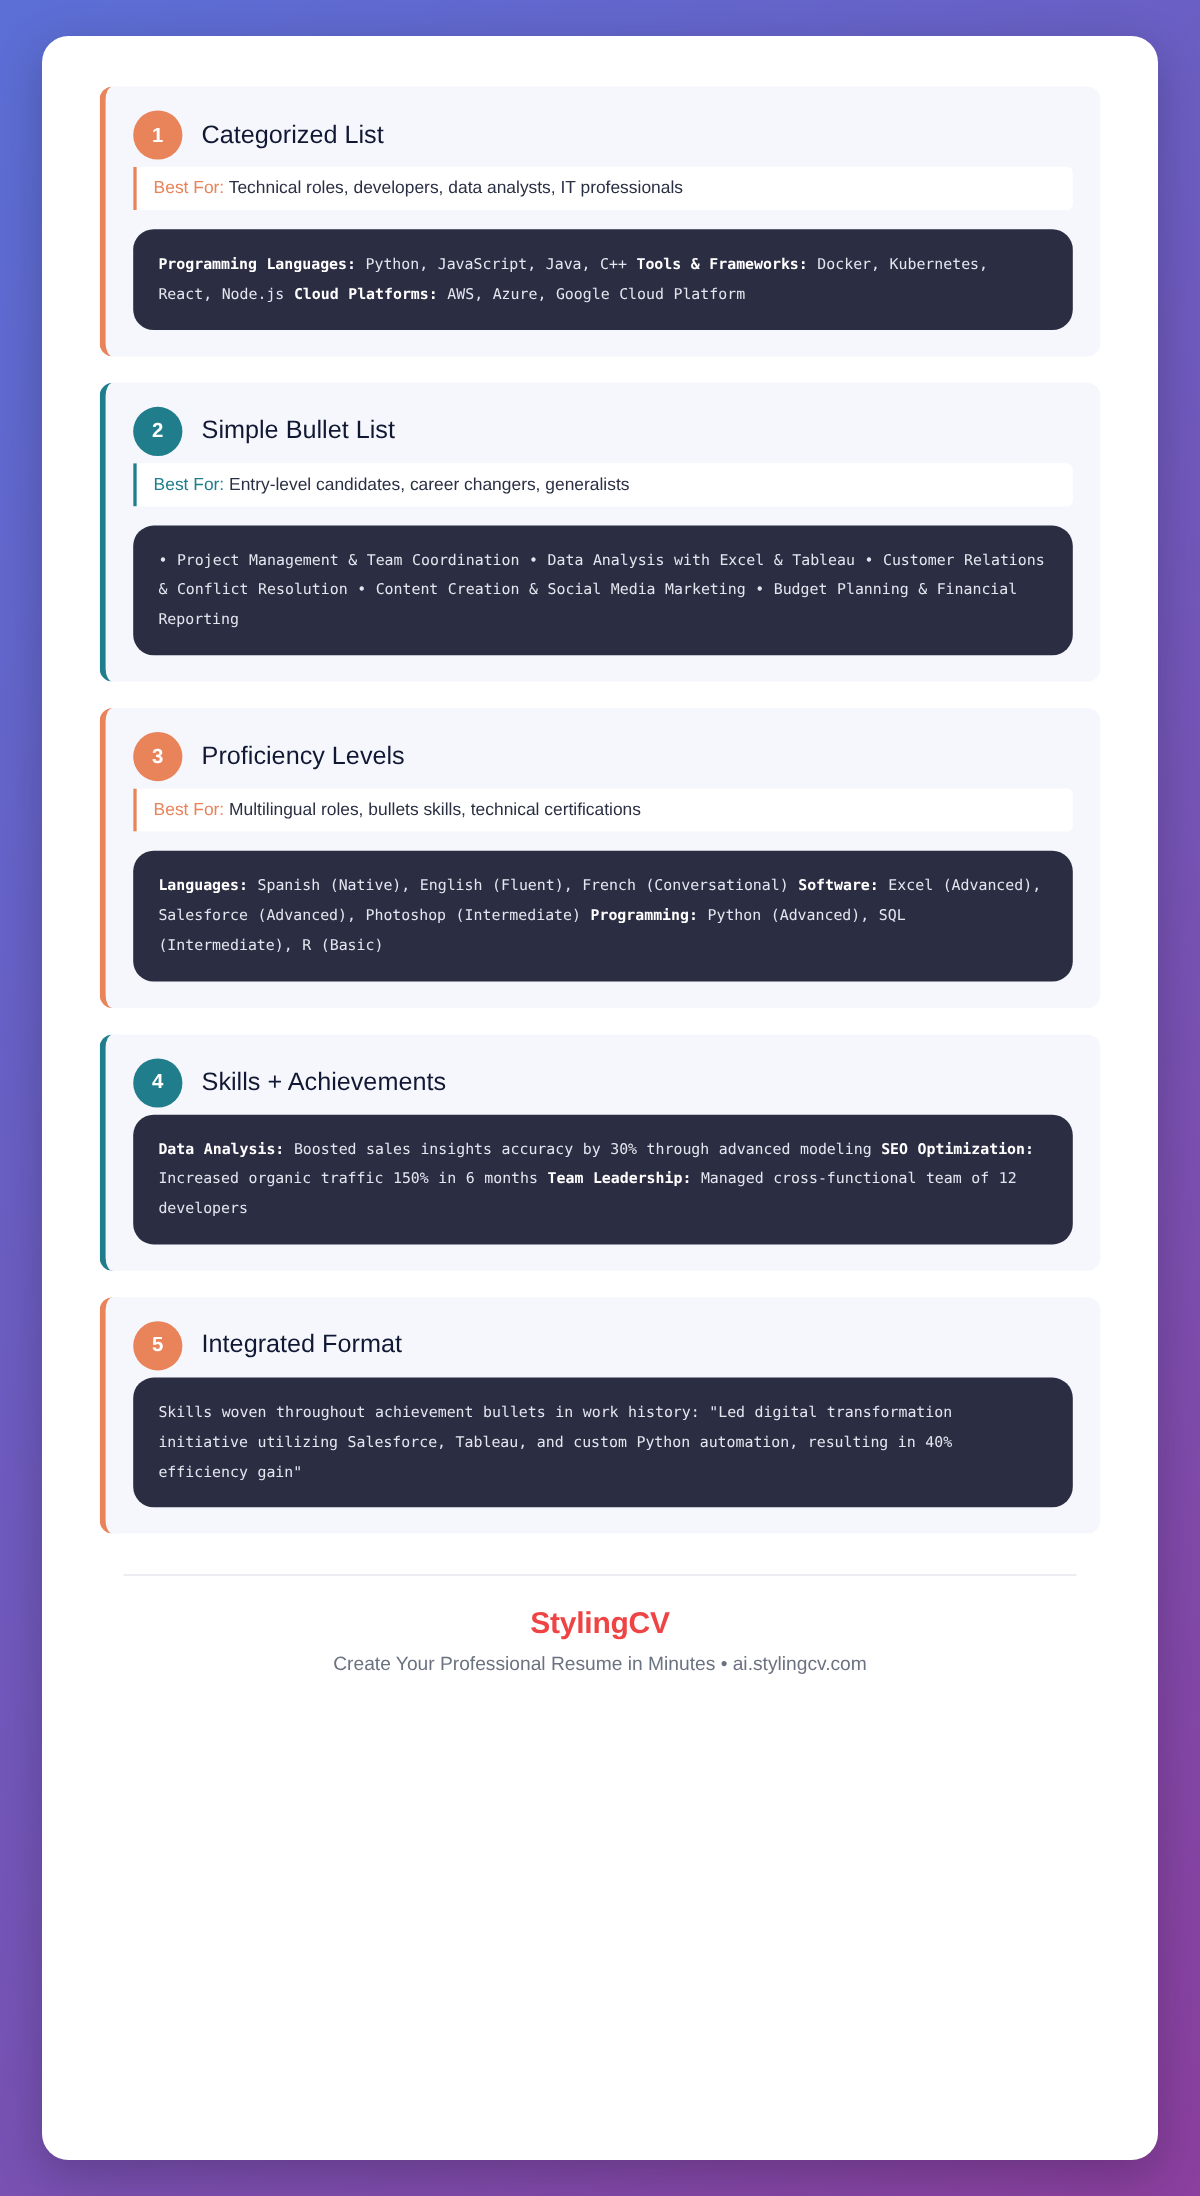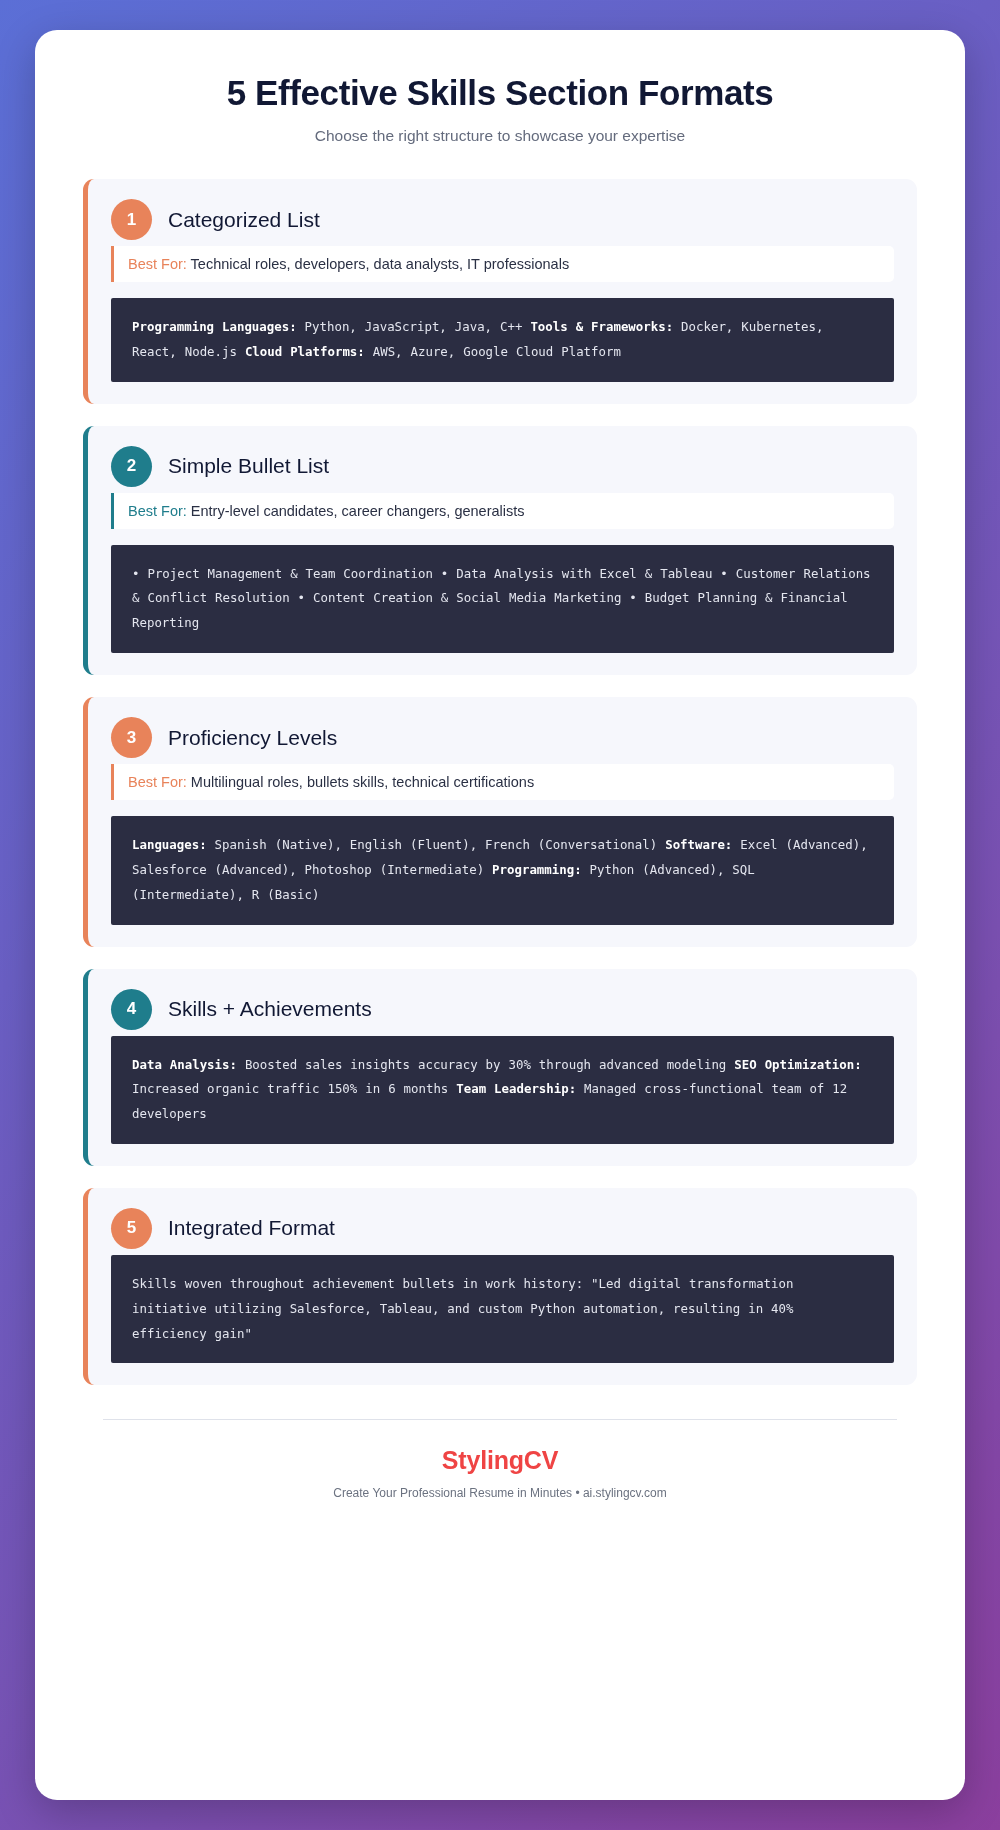--- a/index.html
+++ b/index.html
@@ -96,21 +96,21 @@
   .card.teal .bestfor { border-left-color: #1f7d8c; }
 
   .bestfor .bf-label {
     color: #e8835a;
     font-weight: normal;
   }
   .card.teal .bestfor .bf-label { color: #1f7d8c; }
 
   .code {
     background: #2b2d42;
-    border-radius: 2px;
+    border-radius: 17px;
     padding: 17px 21px;
     font-family: "DejaVu Sans Mono", "Liberation Mono", monospace;
     font-size: 12.4px;
     line-height: 2.0;
     color: #e4e6ef;
     word-spacing: 0.5px;
   }
   .code b { color: #ffffff; font-weight: bold; }
 
   
@@ -124,33 +124,29 @@
 
   .brand {
     font-size: 25px;
     font-weight: bold;
     color: #ef4444;
     letter-spacing: -0.2px;
   }
 
   .tagline {
     margin-top: 11px;
-    font-size: 12px;
+    font-size: 16px;
     color: #6b7280;
   }
 </style>
 </head>
 <body>
 
 <div class="page">
 
-  <div class="header">
-    <h1 class="main-title">5 Effective Skills Section Formats</h1>
-    <p class="subtitle">Choose the right structure to showcase your expertise</p>
-  </div>
 
   <div class="cards">
       <div class="card">
         <div class="card-head">
           <div class="badge">1</div>
           <div class="card-title">Categorized List</div>
         </div>
         <div class="bestfor"><span class="bf-label">Best For:</span> <span>Technical roles, developers, data analysts, IT professionals</span></div>
         <div class="code"><b>Programming Languages:</b><span> Python, JavaScript, Java, C++ </span><b>Tools &amp; Frameworks:</b><span> Docker, Kubernetes, React, Node.js </span><b>Cloud Platforms:</b><span> AWS, Azure, Google Cloud Platform</span></div>
       </div>

